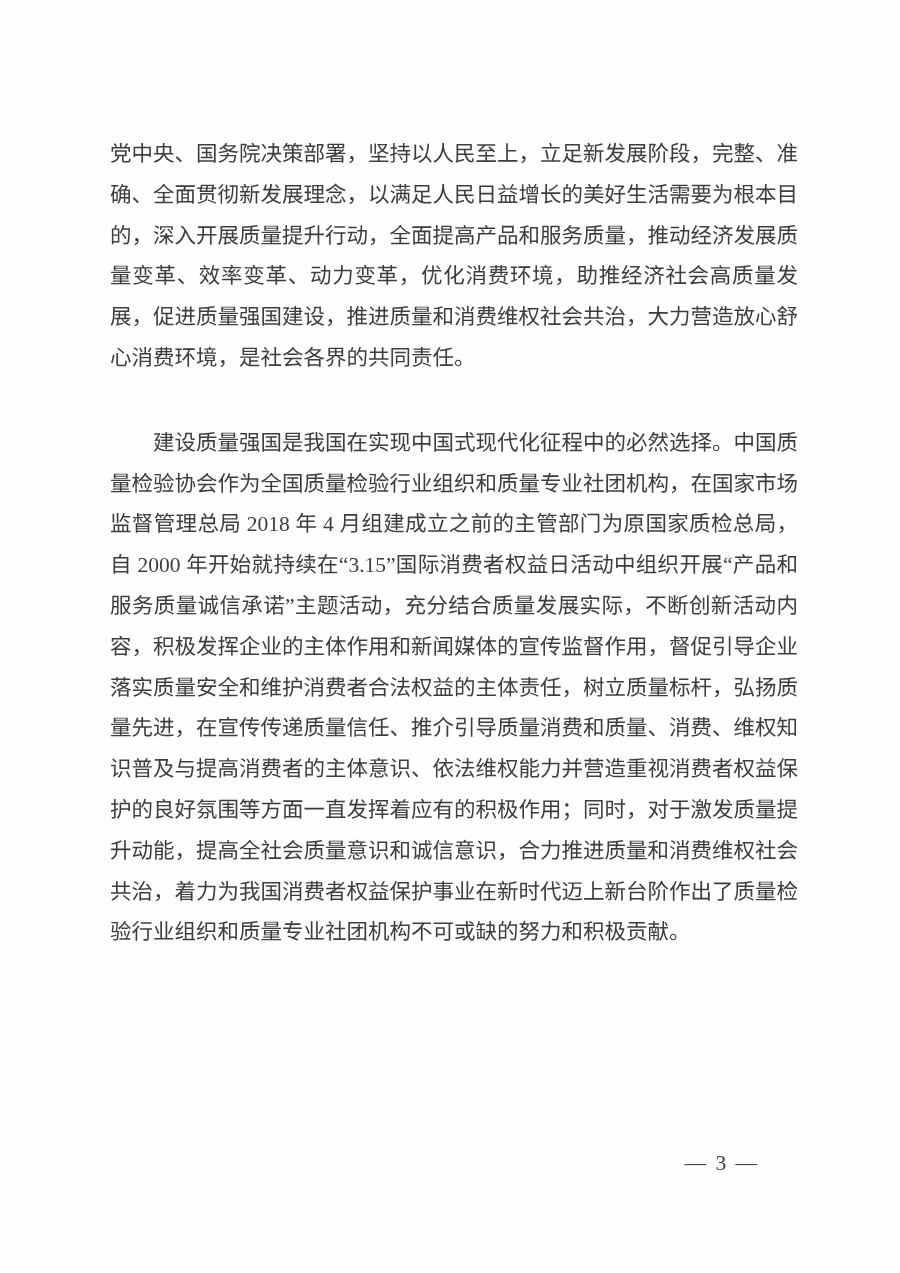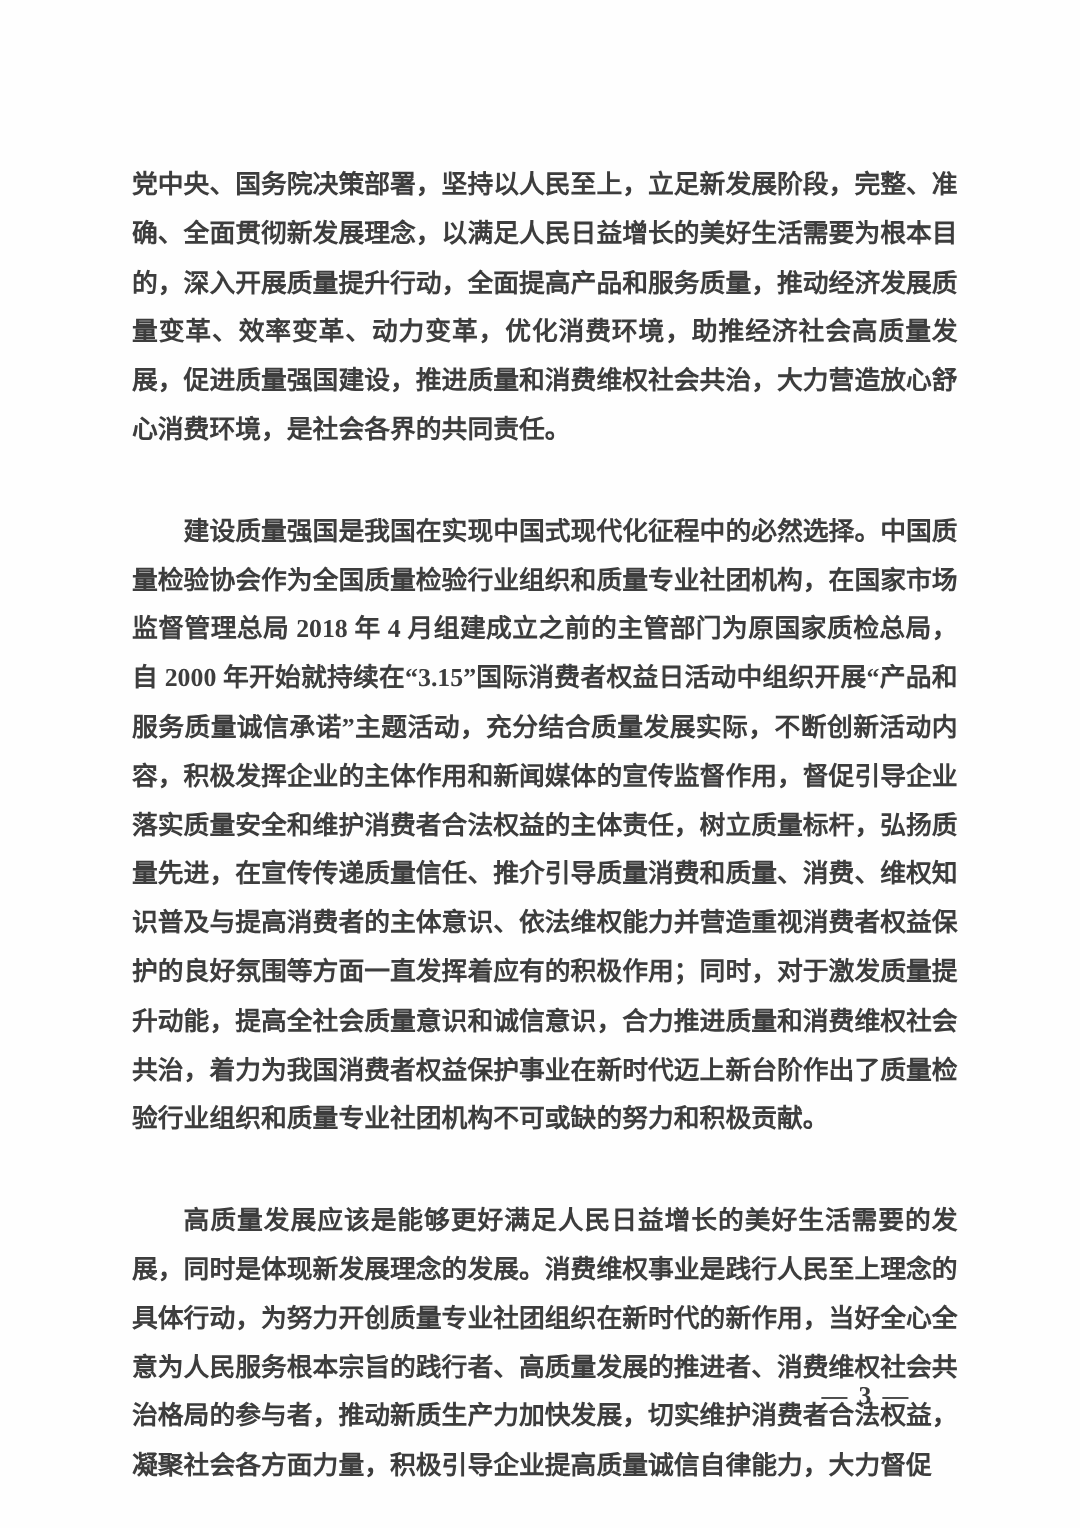--- a/index.html
+++ b/index.html
@@ -7,21 +7,20 @@
     padding: 0;
     background: #ffffff;
   }
   .page {
     position: relative;
     width: 900px;
     height: 1273px;
     background: #fefefe;
     overflow: hidden;
     font-family: "Liberation Serif", "DejaVu Serif", serif;
-    font-weight: bold;
   }
   .content {
     position: absolute;
     left: 110px;
     top: 134px;
     width: 688px;
     color: #3d3d3d;
     font-size: 21.5px;
     line-height: 40.8px;
     text-align: justify;
@@ -47,16 +46,15 @@
     white-space: nowrap;
   }
 </style>
 </head>
 <body>
 
 <div class="page">
   <div class="content">
     <p class="no-indent">党中央、国务院决策部署，坚持以人民至上，立足新发展阶段，完整、准确、全面贯彻新发展理念，以满足人民日益增长的美好生活需要为根本目的，深入开展质量提升行动，全面提高产品和服务质量，推动经济发展质量变革、效率变革、动力变革，优化消费环境，助推经济社会高质量发展，促进质量强国建设，推进质量和消费维权社会共治，大力营造放心舒心消费环境，是社会各界的共同责任。</p>
     <p class="indent">建设质量强国是我国在实现中国式现代化征程中的必然选择。中国质量检验协会作为全国质量检验行业组织和质量专业社团机构，在国家市场监督管理总局 2018 年 4 月组建成立之前的主管部门为原国家质检总局，自 2000 年开始就持续在“3.15”国际消费者权益日活动中组织开展“产品和服务质量诚信承诺”主题活动，充分结合质量发展实际，不断创新活动内容，积极发挥企业的主体作用和新闻媒体的宣传监督作用，督促引导企业落实质量安全和维护消费者合法权益的主体责任，树立质量标杆，弘扬质量先进，在宣传传递质量信任、推介引导质量消费和质量、消费、维权知识普及与提高消费者的主体意识、依法维权能力并营造重视消费者权益保护的良好氛围等方面一直发挥着应有的积极作用；同时，对于激发质量提升动能，提高全社会质量意识和诚信意识，合力推进质量和消费维权社会共治，着力为我国消费者权益保护事业在新时代迈上新台阶作出了质量检验行业组织和质量专业社团机构不可或缺的努力和积极贡献。</p>
-    <p class="indent">高质量发展应该是能够更好满足人民日益增长的美好生活需要的发展，同时是体现新发展理念的发展。消费维权事业是践行人民至上理念的具体行动，为努力开创质量专业社团组织在新时代的新作用，当好全心全意为人民服务根本宗旨的践行者、高质量发展的推进者、消费维权社会共治格局的参与者，推动新质生产力加快发展，切实维护消费者合法权益，凝聚社会各方面力量，积极引导企业提高质量诚信自律能力，大力督促</p>
   </div>
   <div class="page-num">— 3 —</div>
 </div>
 
 </body></html>

